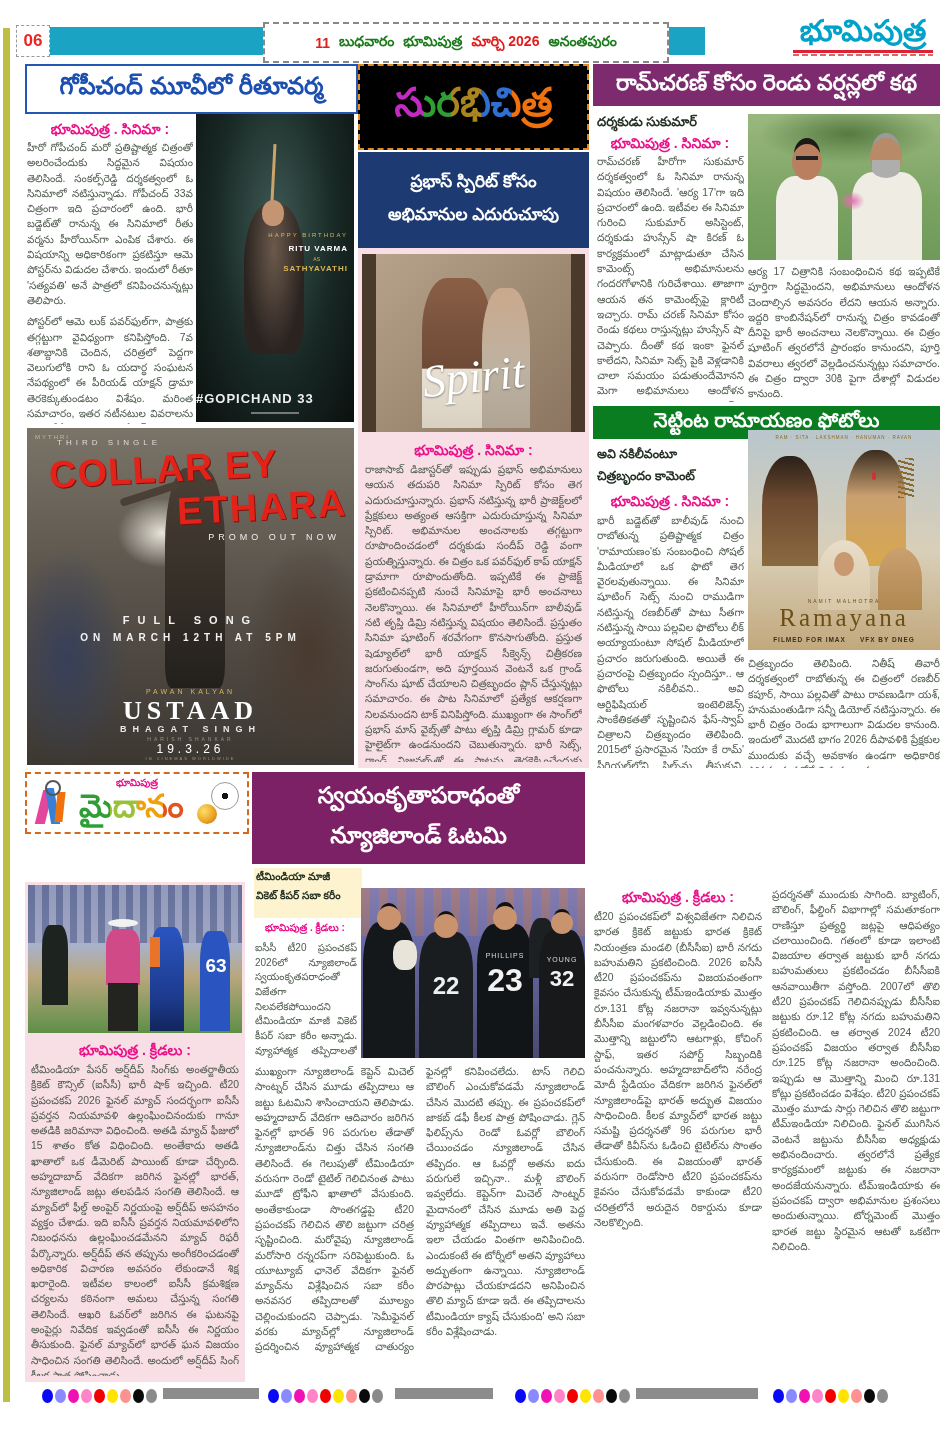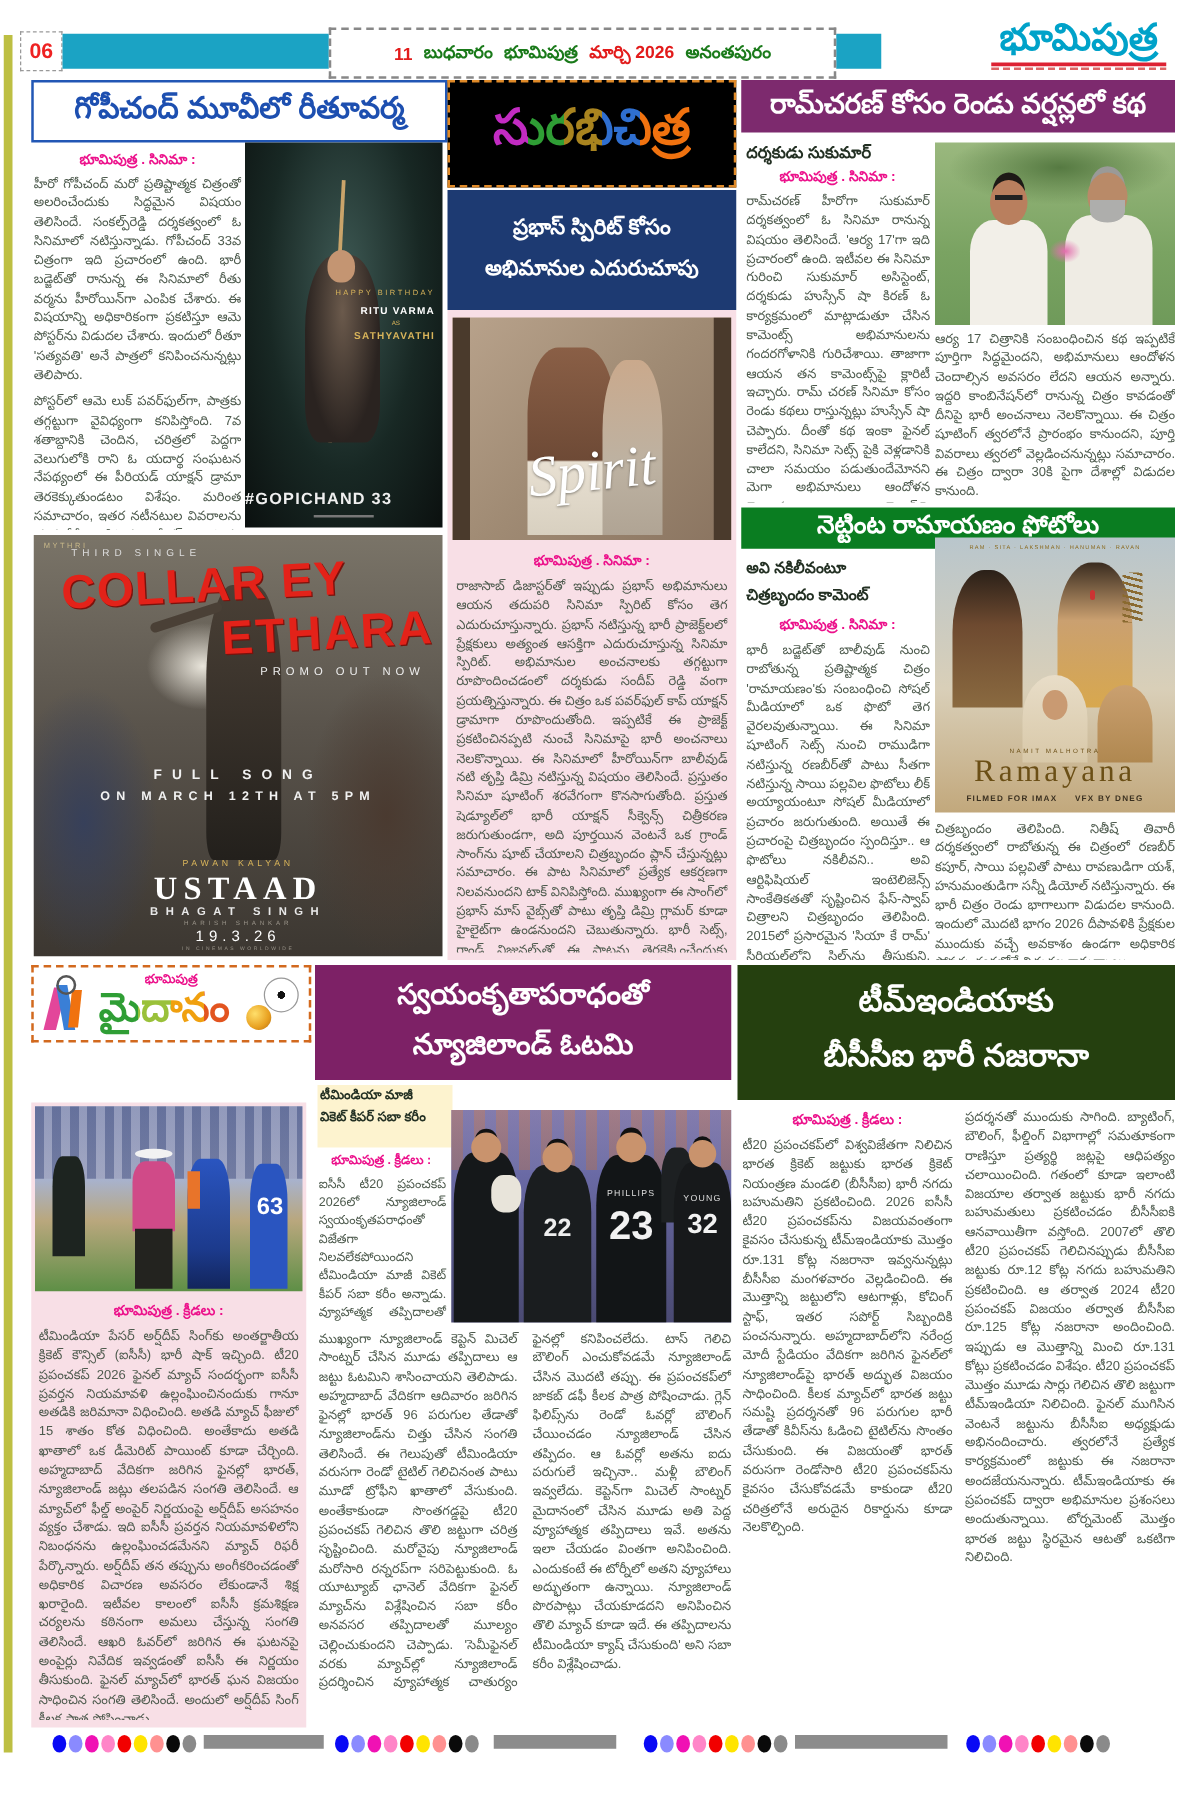--- a/index.html
+++ b/index.html
@@ -1,21 +1,21 @@
 <!DOCTYPE html>
 <html><head>
 <meta charset="utf-8">
 <style>
   html,body{margin:0;padding:0;background:#e8e8e8;}
   #page{position:relative;width:945px;height:1434px;background:#ffffff;overflow:hidden;
         font-family:"Liberation Sans","DejaVu Sans",sans-serif;}
   .abs{position:absolute;}
   .body-txt{font-size:10.4px;line-height:1.47;text-align:justify;color:#4d5a4d;overflow:hidden;word-break:break-word;}
   .body-txt p{margin:0 0 6px 0;}
-  .byline{color:#ec118b;font-weight:bold;font-size:11px;text-align:center;}
+  .byline{color:#ec118b;font-weight:bold;font-size:14px;text-align:center;}
   .banner{display:flex;flex-direction:column;justify-content:center;align-items:center;color:#fff;font-weight:bold;text-align:center;}
   .dot{display:inline-block;width:11px;height:14px;border-radius:50%;margin-right:2px;vertical-align:middle;}
   .gray-bar{position:absolute;top:1388px;height:11px;background:#8c8c8c;}
   .grad-text{-webkit-background-clip:text;background-clip:text;color:transparent;}
   .poster-tiny{letter-spacing:2px;white-space:nowrap;}
   .subhead{font-weight:bold;color:#233023;font-size:13px;}
   .cream{background:#fdf3cf;}
   .pinkbg{background:#f8dfe6;}
 </style>
 </head>
@@ -185,40 +185,36 @@
   <div class="abs byline" style="left:252px;top:922px;width:106px;font-size:10px;">భూమిపుత్ర . క్రీడలు :</div>
   <div class="abs body-txt" style="left:255px;top:941px;width:102px;height:118px;font-size:10px;">ఐసీసీ టీ20 ప్రపంచకప్ 2026లో న్యూజిలాండ్ స్వయంకృతపరాధంతో విజేతగా నిలవలేకపోయిందని టీమిండియా మాజీ వికెట్ కీపర్ సబా కరీం అన్నాడు. వ్యూహాత్మక తప్పిదాలతో ఐసీసీ టైటిల్ గెలిచే అవకాశాన్ని చేజార్చుకుందని అభిప్రాయపడ్డారు.</div>
   <div class="abs" style="left:361px;top:888px;width:224px;height:170px;background:linear-gradient(180deg,#8d7fb0 0%,#6a6aa5 30%,#4a4a72 100%);overflow:hidden;">
     <div class="abs" style="left:0;top:0;width:100%;height:48px;background:repeating-linear-gradient(90deg,rgba(200,120,60,.35) 0 9px,rgba(120,120,170,.45) 9px 18px);"></div>
     <div class="abs" style="left:2px;top:34px;width:52px;height:136px;background:#15181a;border-radius:30% 30% 0 0;">
       <div class="abs" style="left:14px;top:-16px;width:24px;height:24px;background:#c9936d;border-radius:50%;box-shadow:0 -6px 0 -3px #111;"></div>
       <div class="abs" style="left:30px;top:18px;width:24px;height:30px;background:#e8e4da;border-radius:40%;"></div>
     </div>
     <div class="abs" style="left:58px;top:44px;width:54px;height:126px;background:#1a1d1f;border-radius:30% 30% 0 0;">
       <div class="abs" style="left:15px;top:-18px;width:24px;height:24px;background:#c9936d;border-radius:50%;box-shadow:0 -6px 0 -3px #111;"></div>
-      <div class="abs" style="left:0;top:40px;width:100%;text-align:center;color:#eee;font-size:20px;font-weight:bold;">22</div>
+      <div class="abs" style="left:0;top:40px;width:100%;text-align:center;color:#eee;font-size:24px;font-weight:bold;">22</div>
     </div>
     <div class="abs" style="left:116px;top:36px;width:56px;height:134px;background:#121517;border-radius:30% 30% 0 0;">
       <div class="abs" style="left:16px;top:-18px;width:24px;height:24px;background:#c9936d;border-radius:50%;box-shadow:0 -7px 0 -3px #111;"></div>
       <div class="abs" style="left:0;top:28px;width:100%;text-align:center;color:#ddd;font-size:7px;letter-spacing:1px;">PHILLIPS</div>
       <div class="abs" style="left:0;top:38px;width:100%;text-align:center;color:#f2f2f2;font-size:32px;font-weight:bold;">23</div>
     </div>
     <div class="abs" style="left:168px;top:30px;width:26px;height:60px;background:#1d2022;border-radius:40% 40% 0 0;"></div>
     <div class="abs" style="left:178px;top:42px;width:46px;height:128px;background:#17191b;border-radius:30% 30% 0 0;">
       <div class="abs" style="left:12px;top:-18px;width:22px;height:22px;background:#c9936d;border-radius:50%;box-shadow:0 -6px 0 -3px #111;"></div>
       <div class="abs" style="left:0;top:26px;width:100%;text-align:center;color:#ddd;font-size:7px;letter-spacing:1px;">YOUNG</div>
       <div class="abs" style="left:0;top:36px;width:100%;text-align:center;color:#f2f2f2;font-size:22px;font-weight:bold;">32</div>
     </div>
   </div>
   <div class="abs body-txt" style="left:255px;top:1064px;width:330px;height:318px;column-count:2;column-gap:12px;">ముఖ్యంగా న్యూజిలాండ్ కెప్టెన్ మిచెల్ సాంట్నర్ చేసిన మూడు తప్పిదాలు ఆ జట్టు ఓటమిని శాసించాయని తెలిపాడు. అహ్మదాబాద్ వేదికగా ఆదివారం జరిగిన ఫైనల్లో భారత్ 96 పరుగుల తేడాతో న్యూజిలాండ్‌ను చిత్తు చేసిన సంగతి తెలిసిందే. ఈ గెలుపుతో టీమిండియా వరుసగా రెండో టైటిల్ గెలిచినంత పాటు మూడో ట్రోఫీని ఖాతాలో వేసుకుంది. అంతేకాకుండా సొంతగడ్డపై టీ20 ప్రపంచకప్ గెలిచిన తొలి జట్టుగా చరిత్ర సృష్టించింది. మరోవైపు న్యూజిలాండ్ మరోసారి రన్నరప్‌గా సరిపెట్టుకుంది. ఓ యూట్యూబ్ ఛానెల్ వేదికగా ఫైనల్ మ్యాచ్‌ను విశ్లేషించిన సబా కరీం అనవసర తప్పిదాలతో మూల్యం చెల్లించుకుందని చెప్పాడు. 'సెమీఫైనల్ వరకు మ్యాచ్‌ల్లో న్యూజిలాండ్ ప్రదర్శించిన వ్యూహాత్మక చాతుర్యం ఫైనల్లో కనిపించలేదు. టాస్ గెలిచి బౌలింగ్ ఎంచుకోవడమే న్యూజిలాండ్ చేసిన మొదటి తప్పు. ఈ ప్రపంచకప్‌లో జాకబ్ డఫీ కీలక పాత్ర పోషించాడు. గ్లెన్ ఫిలిప్స్‌ను రెండో ఓవర్లో బౌలింగ్ చేయించడం న్యూజిలాండ్ చేసిన తప్పిదం. ఆ ఓవర్లో అతను ఐదు పరుగులే ఇచ్చినా.. మళ్లీ బౌలింగ్ ఇవ్వలేదు. కెప్టెన్‌గా మిచెల్ సాంట్నర్ మైదానంలో చేసిన మూడు అతి పెద్ద వ్యూహాత్మక తప్పిదాలు ఇవే. అతను ఇలా చేయడం వింతగా అనిపించింది. ఎందుకంటే ఈ టోర్నీలో అతని వ్యూహాలు అద్భుతంగా ఉన్నాయి. న్యూజిలాండ్ పొరపాట్లు చేయకూడదని అనిపించిన తొలి మ్యాచ్ కూడా ఇదే. ఈ తప్పిదాలను టీమిండియా క్యాష్ చేసుకుంది' అని సబా కరీం విశ్లేషించాడు.</div>
 
-  <div class="abs banner" style="left:590px;top:772px;width:350px;height:108px;background:#25400f;gap:10px;">
-    <div style="font-size:25px;">టీమ్‌ఇండియాకు</div>
-    <div style="font-size:25px;">బీసీసీఐ భారీ నజరానా</div>
-  </div>
   <div class="abs byline" style="left:594px;top:889px;width:168px;">భూమిపుత్ర . క్రీడలు :</div>
   <div class="abs body-txt" style="left:594px;top:909px;width:168px;height:472px;">టీ20 ప్రపంచకప్‌లో విశ్వవిజేతగా నిలిచిన భారత క్రికెట్ జట్టుకు భారత క్రికెట్ నియంత్రణ మండలి (బీసీసీఐ) భారీ నగదు బహుమతిని ప్రకటించింది. 2026 ఐసీసీ టీ20 ప్రపంచకప్‌ను విజయవంతంగా కైవసం చేసుకున్న టీమ్‌ఇండియాకు మొత్తం రూ.131 కోట్ల నజరానా ఇవ్వనున్నట్లు బీసీసీఐ మంగళవారం వెల్లడించింది. ఈ మొత్తాన్ని జట్టులోని ఆటగాళ్లు, కోచింగ్ స్టాఫ్, ఇతర సపోర్ట్ సిబ్బందికి పంచనున్నారు. అహ్మదాబాద్‌లోని నరేంద్ర మోదీ స్టేడియం వేదికగా జరిగిన ఫైనల్‌లో న్యూజిలాండ్‌పై భారత్ అద్భుత విజయం సాధించింది. కీలక మ్యాచ్‌లో భారత జట్టు సమష్టి ప్రదర్శనతో 96 పరుగుల భారీ తేడాతో కివీస్‌ను ఓడించి టైటిల్‌ను సొంతం చేసుకుంది. ఈ విజయంతో భారత్ వరుసగా రెండోసారి టీ20 ప్రపంచకప్‌ను కైవసం చేసుకోవడమే కాకుండా టీ20 చరిత్రలోనే అరుదైన రికార్డును కూడా నెలకొల్పింది.</div>
   <div class="abs body-txt" style="left:772px;top:887px;width:168px;height:494px;">ప్రదర్శనతో ముందుకు సాగింది. బ్యాటింగ్, బౌలింగ్, ఫీల్డింగ్ విభాగాల్లో సమతూకంగా రాణిస్తూ ప్రత్యర్థి జట్లపై ఆధిపత్యం చలాయించింది. గతంలో కూడా ఇలాంటి విజయాల తర్వాత జట్టుకు భారీ నగదు బహుమతులు ప్రకటించడం బీసీసీఐకి ఆనవాయితీగా వస్తోంది. 2007లో తొలి టీ20 ప్రపంచకప్ గెలిచినప్పుడు బీసీసీఐ జట్టుకు రూ.12 కోట్ల నగదు బహుమతిని ప్రకటించింది. ఆ తర్వాత 2024 టీ20 ప్రపంచకప్ విజయం తర్వాత బీసీసీఐ రూ.125 కోట్ల నజరానా అందించింది. ఇప్పుడు ఆ మొత్తాన్ని మించి రూ.131 కోట్లు ప్రకటించడం విశేషం. టీ20 ప్రపంచకప్ మొత్తం మూడు సార్లు గెలిచిన తొలి జట్టుగా టీమ్‌ఇండియా నిలిచింది. ఫైనల్ ముగిసిన వెంటనే జట్టును బీసీసీఐ అధ్యక్షుడు అభినందించారు. త్వరలోనే ప్రత్యేక కార్యక్రమంలో జట్టుకు ఈ నజరానా అందజేయనున్నారు. టీమ్‌ఇండియాకు ఈ ప్రపంచకప్ ద్వారా అభిమానుల ప్రశంసలు అందుతున్నాయి. టోర్నమెంట్ మొత్తం భారత జట్టు స్థిరమైన ఆటతో ఒకటిగా నిలిచింది.</div>
 
   <div class="abs" style="left:42px;top:1386px;height:16px;"><span class="dot" style="background: rgb(9, 9, 245);"></span><span class="dot" style="background: rgb(138, 138, 255);"></span><span class="dot" style="background: rgb(240, 17, 180);"></span><span class="dot" style="background: rgb(255, 133, 200);"></span><span class="dot" style="background: rgb(242, 0, 0);"></span><span class="dot" style="background: rgb(255, 228, 0);"></span><span class="dot" style="background: rgb(255, 145, 145);"></span><span class="dot" style="background: rgb(10, 10, 10);"></span><span class="dot" style="background: rgb(138, 138, 138);"></span></div>
   <div class="gray-bar" style="left:163px;width:96px;"></div>
   <div class="abs" style="left:268px;top:1386px;height:16px;"><span class="dot" style="background: rgb(9, 9, 245);"></span><span class="dot" style="background: rgb(138, 138, 255);"></span><span class="dot" style="background: rgb(240, 17, 180);"></span><span class="dot" style="background: rgb(255, 133, 200);"></span><span class="dot" style="background: rgb(242, 0, 0);"></span><span class="dot" style="background: rgb(255, 228, 0);"></span><span class="dot" style="background: rgb(255, 145, 145);"></span><span class="dot" style="background: rgb(10, 10, 10);"></span><span class="dot" style="background: rgb(138, 138, 138);"></span></div>
   <div class="gray-bar" style="left:395px;width:98px;"></div>
   <div class="abs" style="left:515px;top:1386px;height:16px;"><span class="dot" style="background: rgb(9, 9, 245);"></span><span class="dot" style="background: rgb(138, 138, 255);"></span><span class="dot" style="background: rgb(240, 17, 180);"></span><span class="dot" style="background: rgb(255, 133, 200);"></span><span class="dot" style="background: rgb(242, 0, 0);"></span><span class="dot" style="background: rgb(255, 228, 0);"></span><span class="dot" style="background: rgb(255, 145, 145);"></span><span class="dot" style="background: rgb(10, 10, 10);"></span><span class="dot" style="background: rgb(138, 138, 138);"></span></div>
   <div class="gray-bar" style="left:636px;width:122px;"></div>

